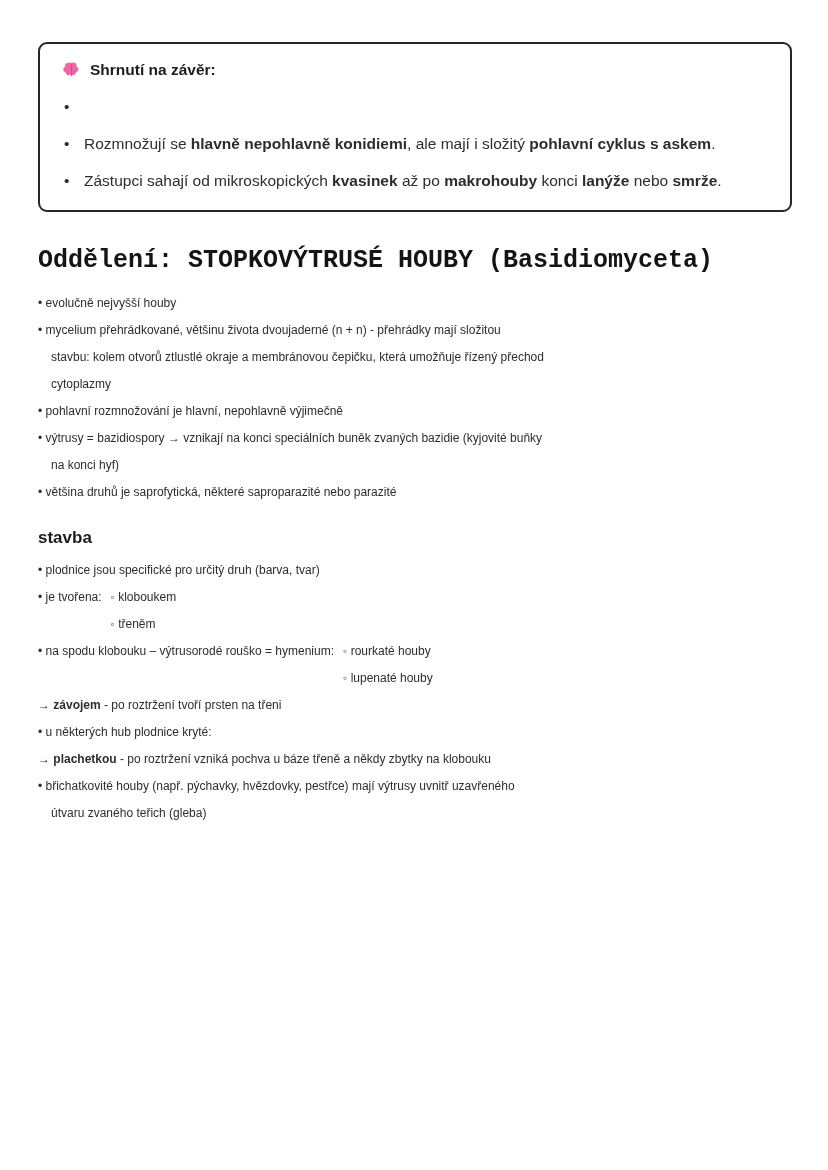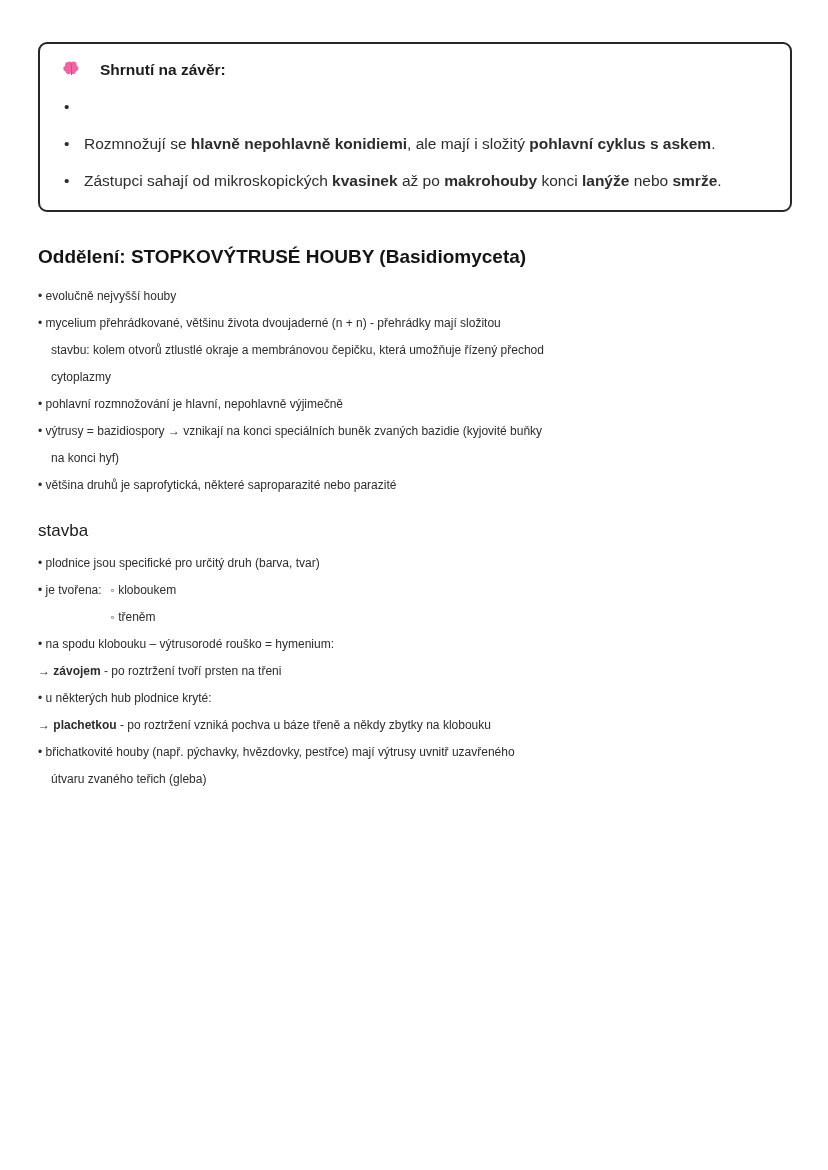--- a/index.html
+++ b/index.html
@@ -16,47 +16,48 @@
 
   
   .summary-box {
     border: 2px solid #262626;
     border-radius: 9px;
     padding: 17px 18px 20px 22px;
     margin-bottom: 34px;
   }
   .s-title-row {
     display: flex;
-    align-items: flex-start;
-    gap: 19px;
+    align-items: flex-end;
+    gap: 9px;
     font-weight: bold;
     font-size: 15.5px;
     color: #1c1c1c;
   }
   .brain { display: inline-flex; align-items: center; }
   .s-item {
     display: flex;
     margin-top: 18px;
     font-size: 15.5px;
     line-height: 19px;
     color: #2d2d2d;
   }
   .s-marker { width: 22px; flex: none; padding-left: 2px; }
   .b { font-weight: bold; }
 
   
   .heading {
-    font-size: 19px;
+    font-size: 25px;
     font-weight: bold;
     color: #141414;
     margin: 0 0 15px 0;
+    font-family: Liberation Mono, monospace;
   }
   .subheading {
     font-size: 17px;
-    font-weight: normal;
+    font-weight: bold;
     color: #1c1c1c;
     margin: 22px 0 9px 0;
   }
 
   
   .ln {
     margin: 0;
     font-size: 12px;
     line-height: 27px;
     white-space: pre;
@@ -117,20 +118,24 @@
   <div class="ln row">
     <span class="lead">• je tvořena:</span>
     <span class="subcol">
       <span>◦ kloboukem</span>
       <span>◦ třeněm</span>
     </span>
   </div>
 
   <div class="ln row">
     <span class="lead">• na spodu klobouku – výtrusorodé rouško = hymenium:</span>
+    <span class="subcol">
+      <span>◦ rourkaté houby</span>
+      <span>◦ lupenaté houby</span>
+    </span>
   </div>
 
   <p class="ln"><span>→ </span><span class="b">závojem</span><span> - po roztržení tvoří prsten na třeni</span></p>
 
   <p class="ln">• u některých hub plodnice kryté:</p>
 
   <p class="ln"><span>→ </span><span class="b">plachetkou</span><span> - po roztržení vzniká pochva u báze třeně a někdy zbytky na klobouku</span></p>
 
   <p class="ln">• břichatkovité houby (např. pýchavky, hvězdovky, pestřce) mají výtrusy uvnitř uzavřeného</p>
   <p class="ln ind-1">útvaru zvaného teřich (gleba)</p>

